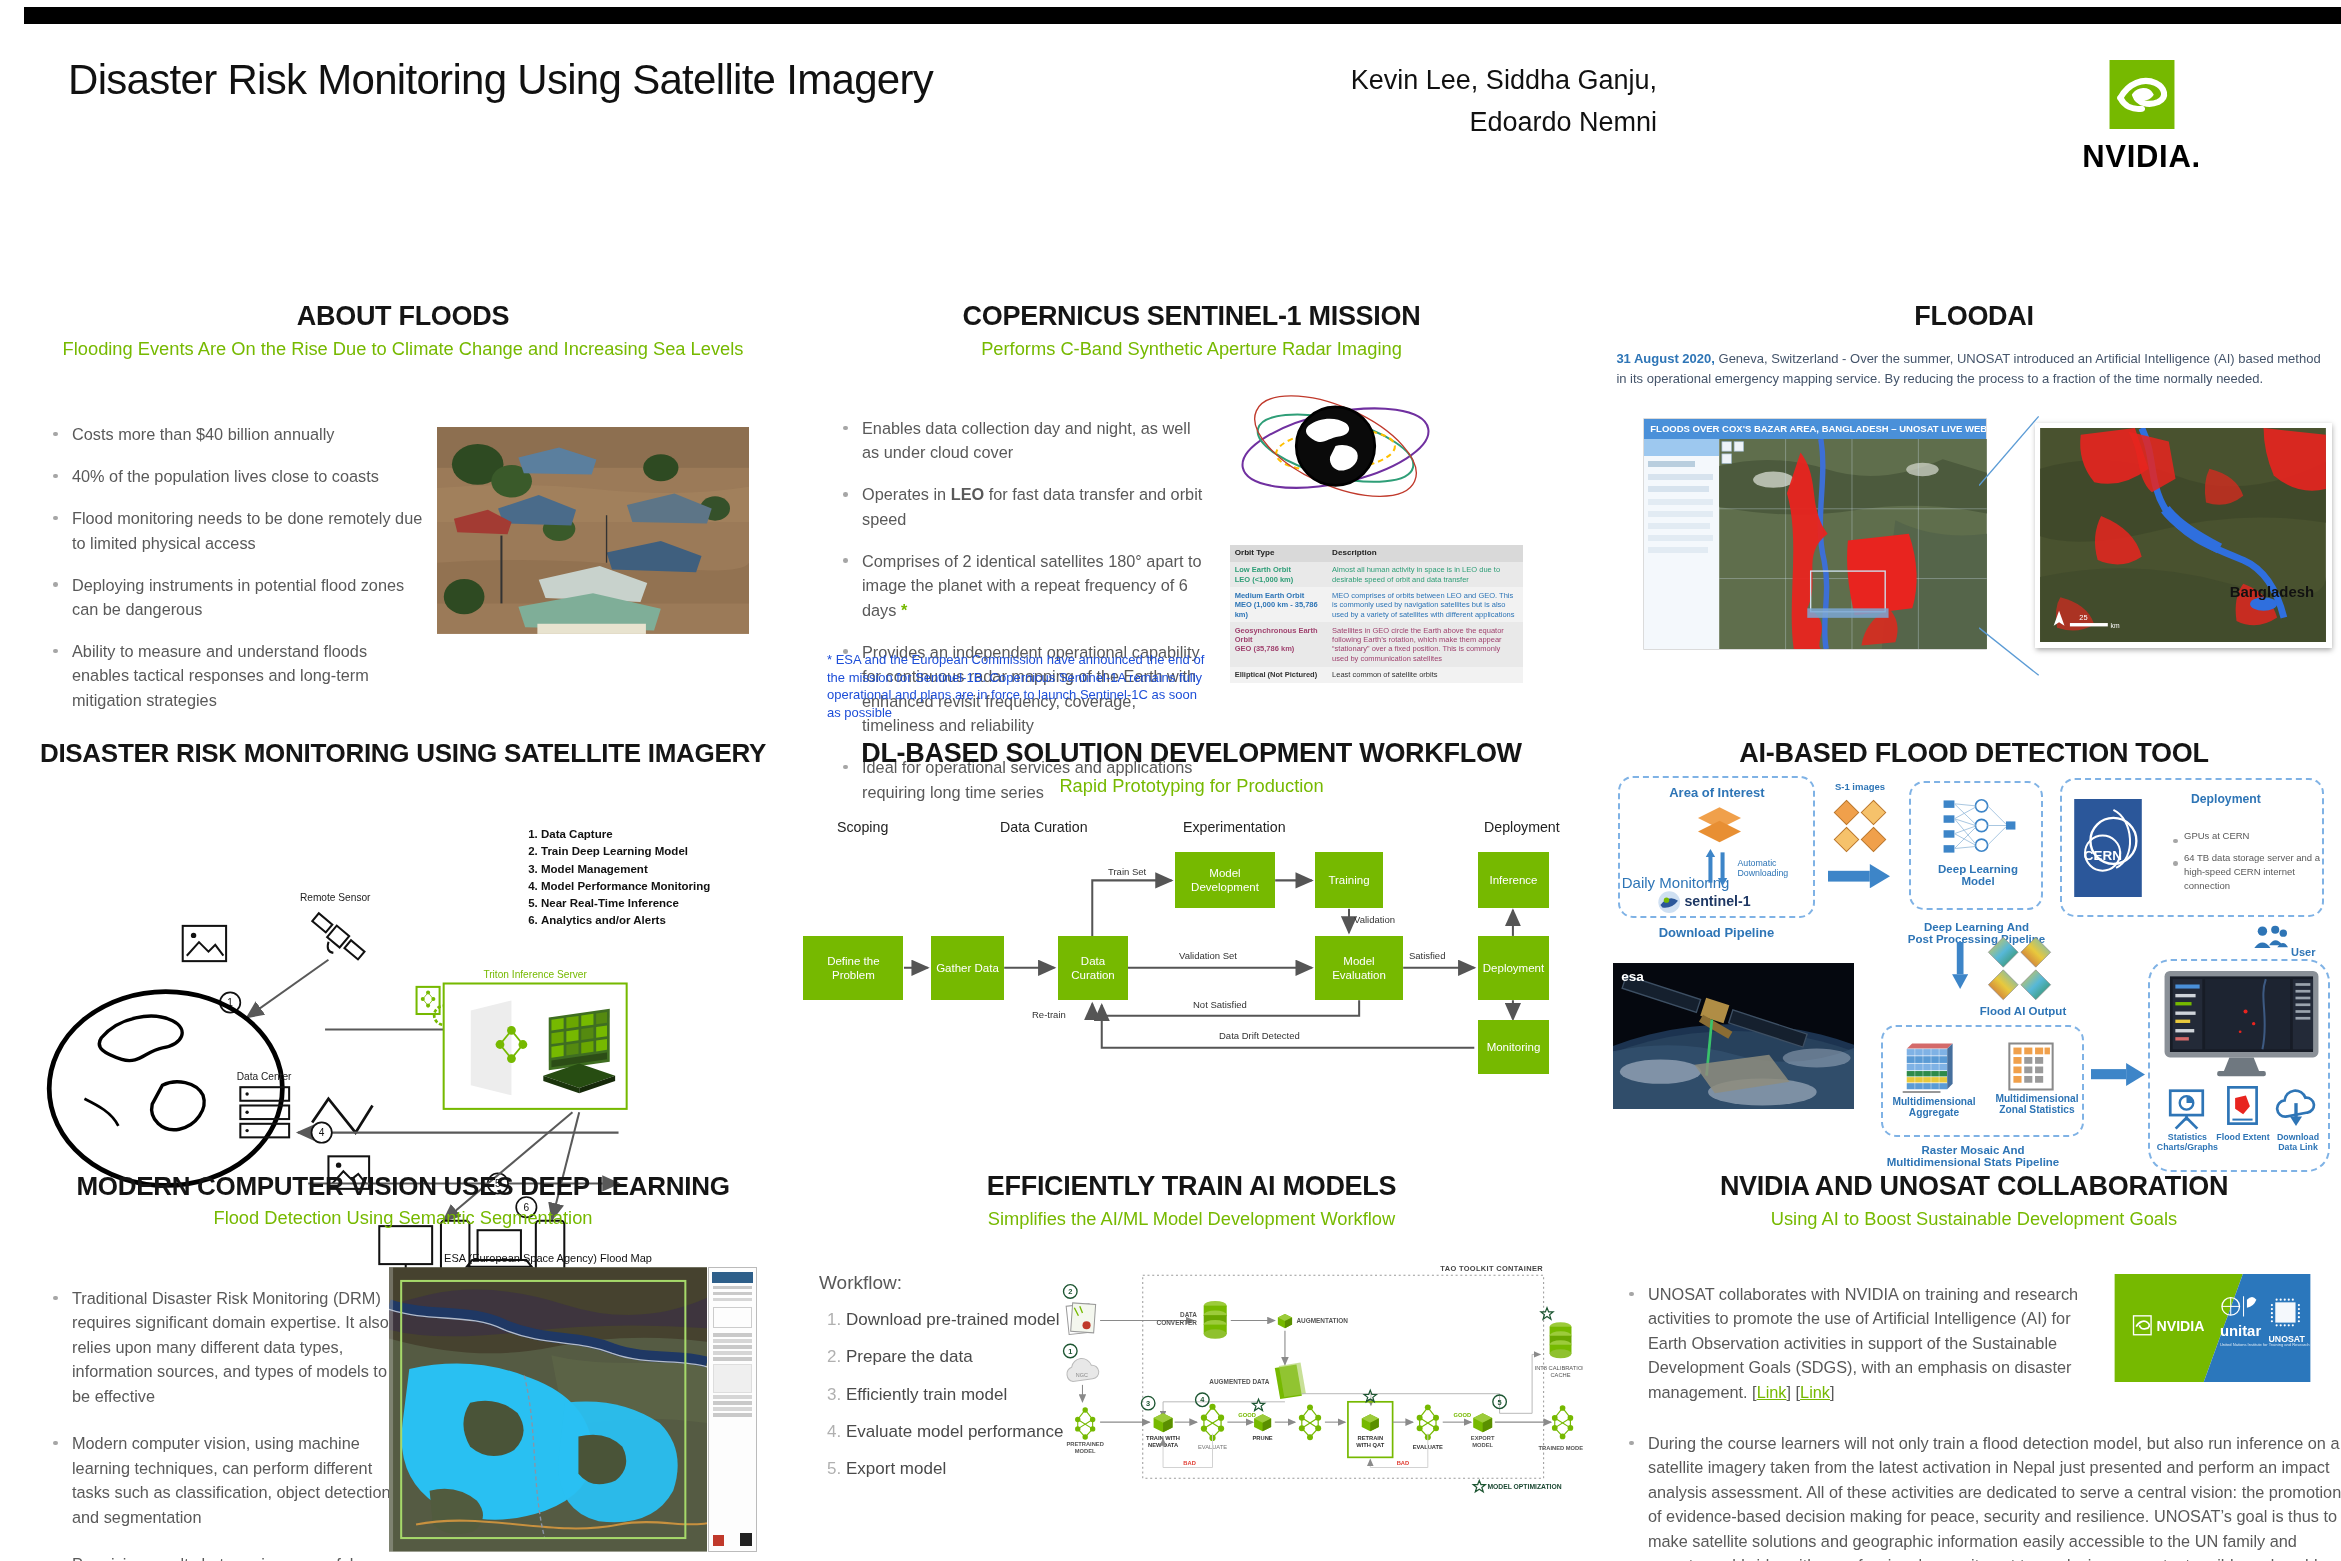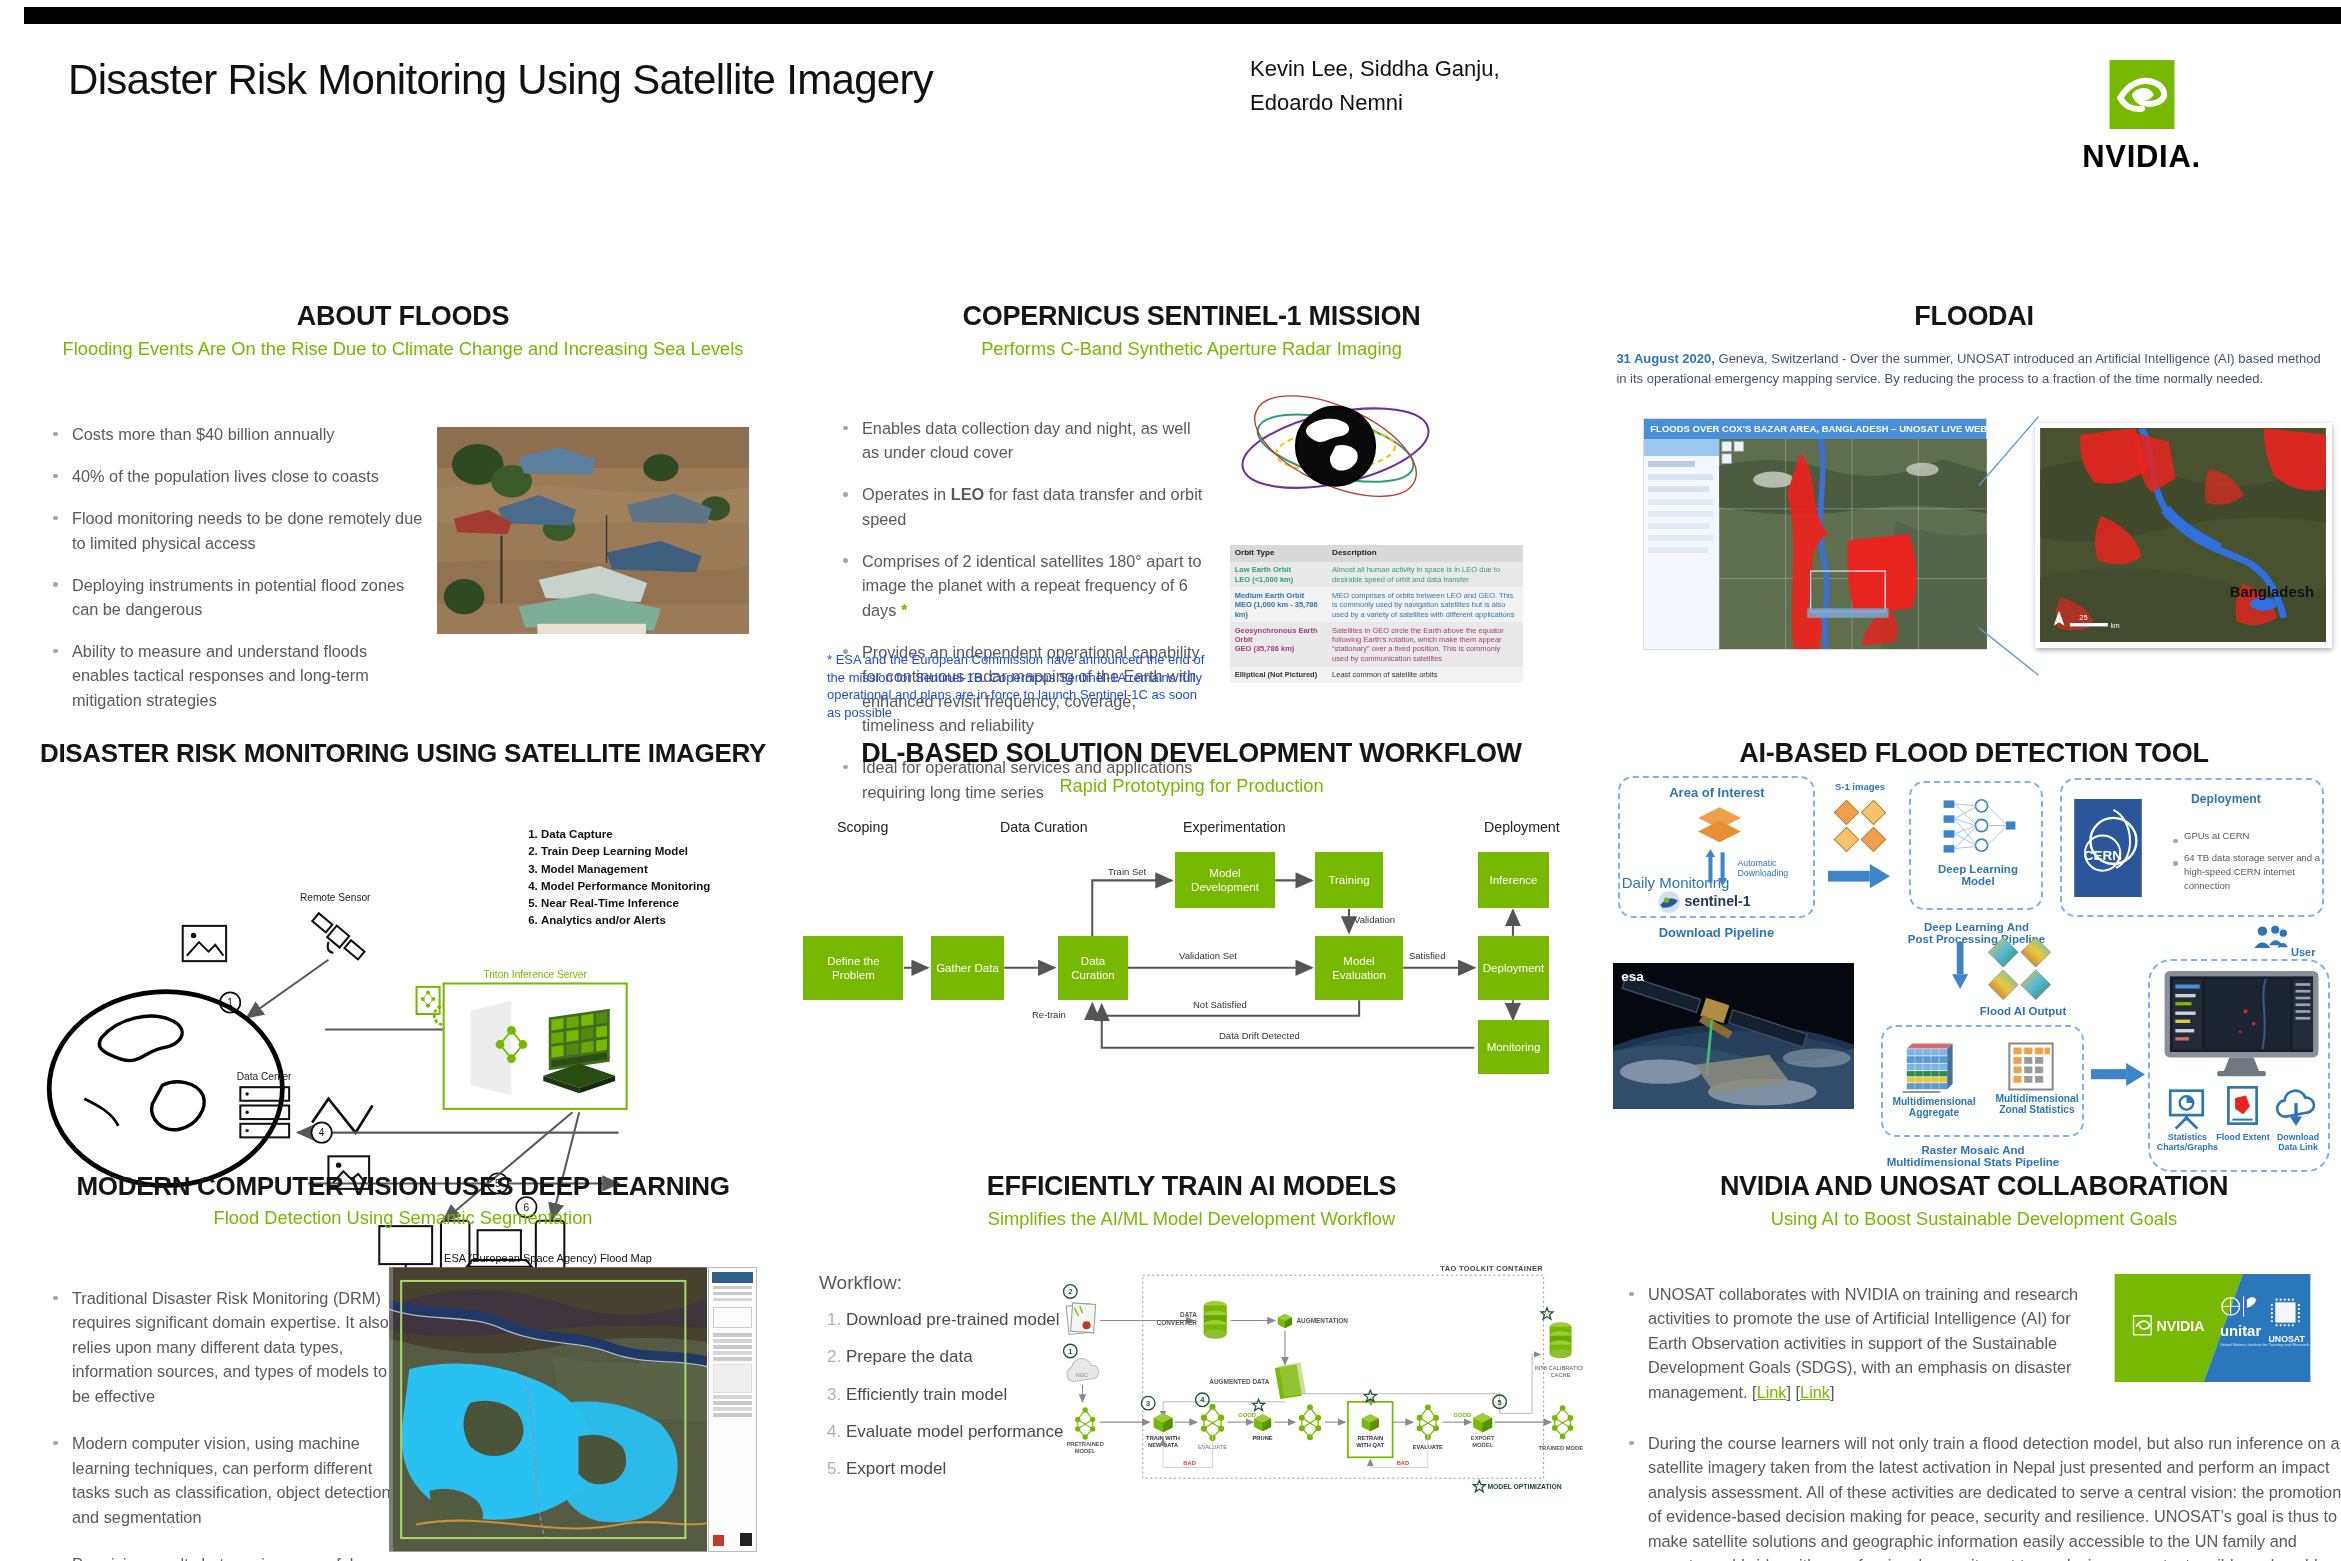--- a/index.html
+++ b/index.html
@@ -1,21 +1,21 @@
 <!DOCTYPE html>
 <html style="font-size:11px"><head>
 <meta charset="utf-8">
 <style>
   html,body{margin:0;padding:0;background:#fff;}
   .poster{position:relative;width:2342px;height:1561px;background:#fff;overflow:hidden;
           font-family:"Liberation Sans",sans-serif;color:#222;}
   .abs{position:absolute;}
   .topbar{left:24px;top:6.8px;width:2318px;height:17.6px;background:#000;}
   .main-title{left:68px;top:54px;width:1118px;font-size:42px;line-height:1.25;color:#111;letter-spacing:-0.7px;}
-  .authors{left:1250px;top:52px;width:407px;font-size:22px;line-height:1.55;color:#111;}
+  .authors{left:1250px;top:60px;width:407px;font-size:27px;line-height:1.55;color:#111;text-align:right;}
   .nv-logo-wrap{left:2060px;top:60px;width:163px;text-align:center;}
   .nv-word{font-size:31px;font-weight:bold;color:#000;letter-spacing:0.7px;margin-top:8.1px;}
   .sec-h{font-weight:bold;color:#151515;text-align:center;letter-spacing:-0.3px;font-size:27px;line-height:1.1;}
   .sec-h.small{font-size:26px;}
   .sec-sub{color:#76b900;text-align:center;font-size:18.3px;margin-top:6.8px;}
   .bullets{list-style:none;margin:12px;padding:0;}
   .bullets li{position:relative;padding-left:23px;font-size:16.3px;line-height:1.5;color:#595959;margin-bottom:17.6px;}
   .bullets li::before{content:"";position:absolute;left:4.1px;top:9.5px;width:4.7px;height:4.7px;border-radius:50%;background:#a6a6a6;}
   .greenbold{color:#76b900;font-weight:bold;}
   .footnote{color:#1d4ed8;font-size:13px;line-height:1.35;}

